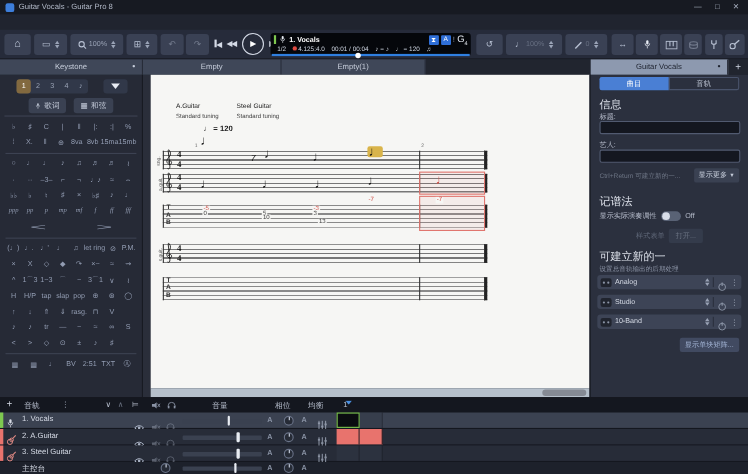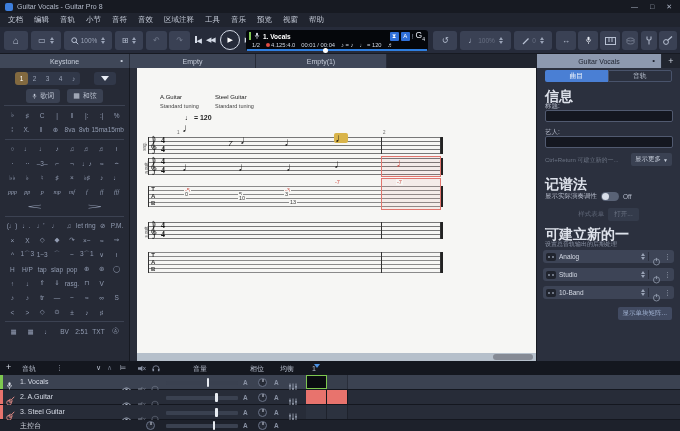--- a/index.html
+++ b/index.html
@@ -96,21 +96,21 @@
   .selbox{position:absolute;border:1px solid #e0756e;background:rgba(224,117,110,.08);}
   .syslabel{position:absolute;left:-8px;font-size:4.5px;color:#555;transform:rotate(-90deg);transform-origin:center;}
   .mnum{position:absolute;font-size:4.5px;color:#666;top:-7px;}
 
   
   .rightpanel{position:absolute;left:536px;top:68px;width:144px;bottom:70px;background:#2b303e;border-left:1px solid #171a22;}
   .rp-tabs{position:absolute;top:2px;left:8px;right:8px;height:12px;display:flex;}
   .rp-tab{flex:1;display:flex;align-items:center;justify-content:center;font-size:6.8px;}
   .rp-tab.active{background:#4a7fd4;color:#fff;border-radius:2px 0 0 2px;}
   .rp-tab.idle{background:#2b303e;color:#b9c0cf;border:1px solid #49536b;border-radius:0 2px 2px 0;}
-  .rp-h{position:absolute;left:8px;font-size:14px;font-weight:bold;color:#dde1ea;}
+  .rp-h{position:absolute;left:8px;font-size:10px;font-weight:normal;color:#dde1ea;}
   .rp-label{position:absolute;left:8px;font-size:6.5px;color:#b6bccb;}
   .rp-input{position:absolute;left:8px;width:128px;height:12px;background:#141720;border:1px solid #515a70;border-radius:2px;}
   .rp-hint{position:absolute;left:8px;width:76px;font-size:6px;color:#6d7585;white-space:nowrap;overflow:hidden;}
   .rp-morebtn{position:absolute;right:8px;background:#3a4152;border-radius:2px;color:#c6cdda;font-size:6.5px;padding:2px 4px;display:flex;gap:2px;align-items:center;}
   .toggle{width:18px;height:9px;border-radius:5px;background:#596275;position:relative;flex:none;}
   .toggle::after{content:"";position:absolute;left:1px;top:1px;width:7px;height:7px;border-radius:50%;background:#d8dde8;}
   .rp-row{position:absolute;left:8px;right:8px;display:flex;align-items:center;gap:4px;}
   .rp-smalltxt{font-size:6.5px;color:#b6bccb;}
   .rp-disabled{color:#5f6778;}
   .rp-openbtn{background:#343b4b;border-radius:2px;color:#6d7585;font-size:6.5px;padding:2px 6px;}
@@ -161,34 +161,20 @@
   <div class="titlebar">
     <span class="app-icon"></span>
     <span class="win-title">Guitar Vocals - Guitar Pro 8</span>
     <span class="win-ctrls">
       <span>—</span>
       <span>□</span>
       <span>✕</span>
     </span>
   </div>
 
-  <div class="menubar" id="menubar">
-      <span class="menu-item">文档</span>
-      <span class="menu-item">编辑</span>
-      <span class="menu-item">音轨</span>
-      <span class="menu-item">小节</span>
-      <span class="menu-item">音符</span>
-      <span class="menu-item">音效</span>
-      <span class="menu-item">区域注释</span>
-      <span class="menu-item">工具</span>
-      <span class="menu-item">音乐</span>
-      <span class="menu-item">预览</span>
-      <span class="menu-item">视窗</span>
-      <span class="menu-item">帮助</span>
-    </div>
 
   <div class="toolbar">
     <div class="tb" style="left:4px;width:24px;">
         <span style="font-size:10px;">⌂</span>
       </div>
     <div class="tb" style="left:31px;width:30px;">
         <span>▭</span>
         <span class="stepper">
           <i class="up"></i>
           <i class="dn"></i>

